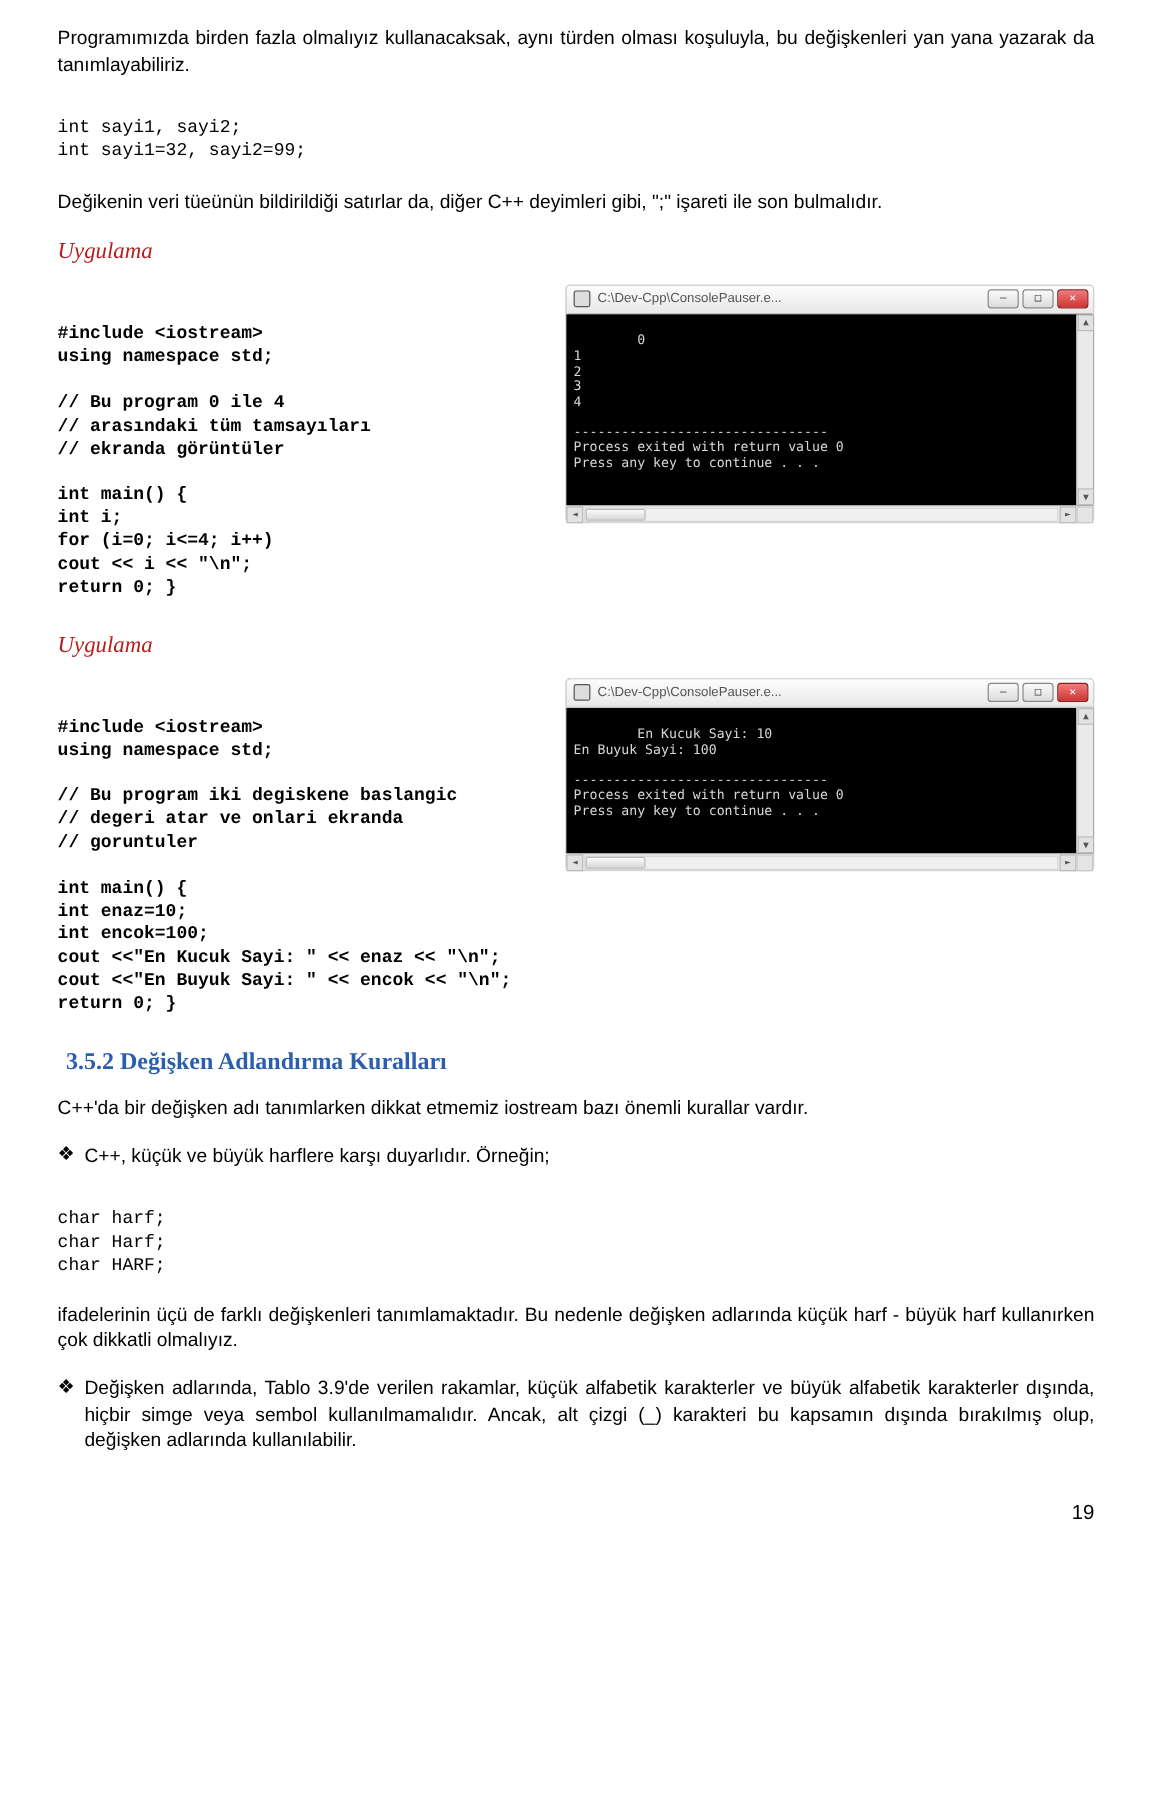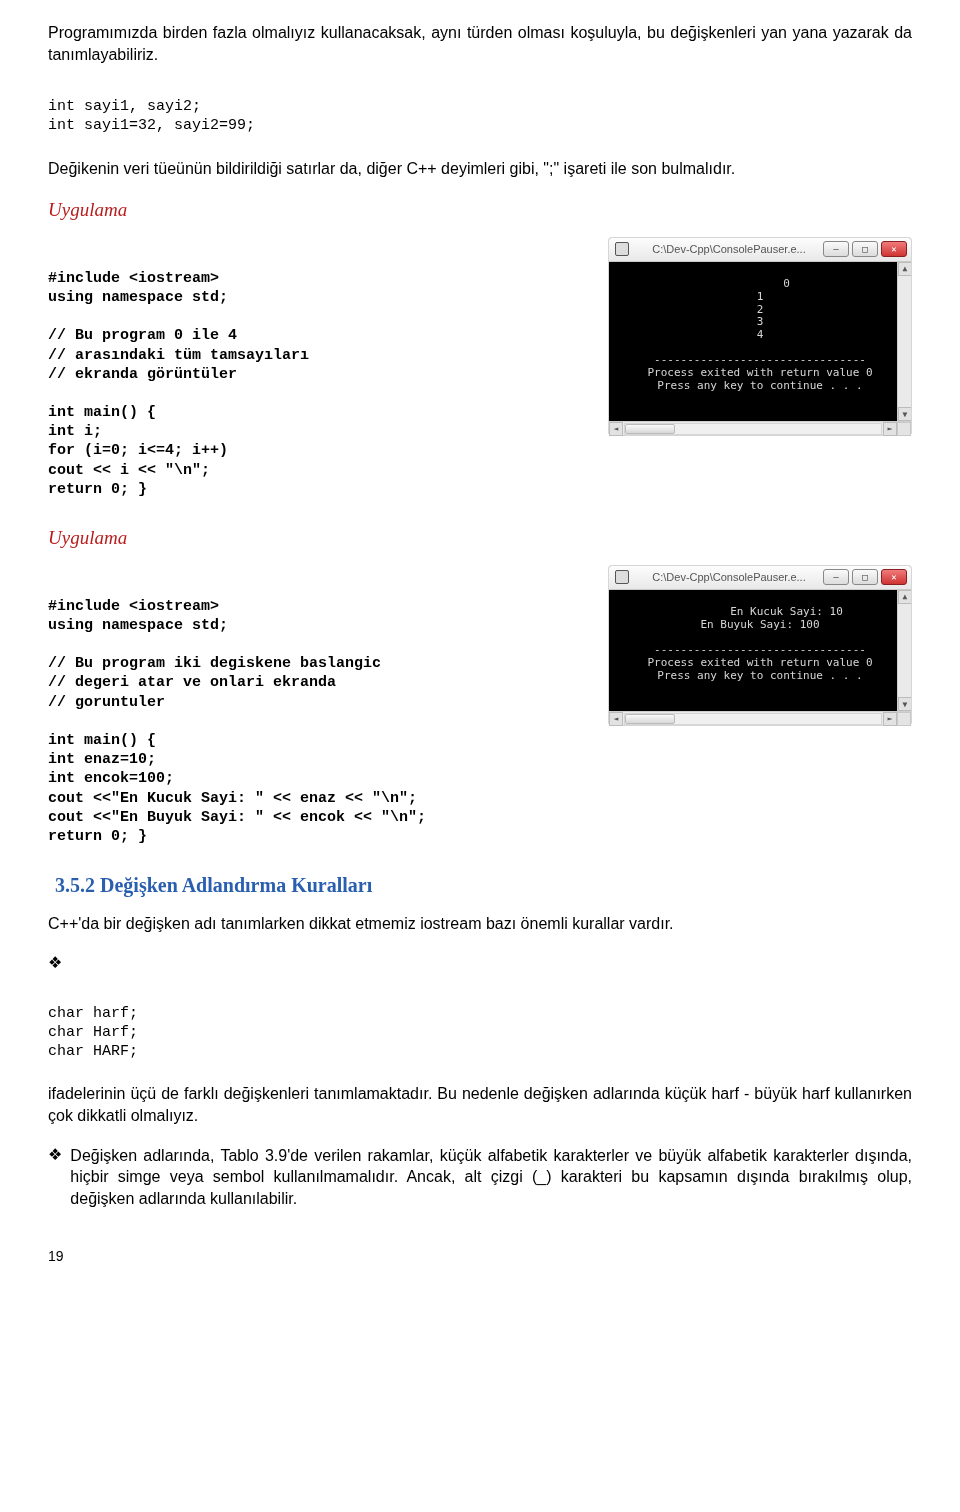--- a/index.html
+++ b/index.html
@@ -31,28 +31,27 @@
   }
   .row {
     display: flex;
     align-items: flex-start;
     gap: 24px;
     margin-bottom: 26px;
   }
   .row .left { flex: 1 1 auto; min-width: 0; font-weight: bold; }
   .row .right { flex: 0 0 auto; }
   .console {
-    width: 304px;
+    width: 441px;
     border: 1px solid #d6d6d6;
     border-radius: 4px;
     background: #a3a3a3;
     font-family: "Lucida Console", monospace;
     font-size: 11px;
     box-shadow: 0 0 0 1px #fff inset;
-    text-align: center;
   }
   .console-titlebar {
     display: flex;
     align-items: center;
     height: 24px;
     padding: 0 4px 0 6px;
     background: linear-gradient(#fdfdfd, #e8e8e8);
     border-bottom: 1px solid #c9c9c9;
     border-radius: 4px 4px 0 0;
   }
@@ -138,22 +137,22 @@
   .bullet-line {
     display: flex;
     margin-bottom: 14px;
   }
   .clover {
     font-size: 16px;
     margin-right: 8px;
     line-height: 1.2;
   }
   .pagefoot {
-    text-align: left;
-    font-size: 14px;
+    text-align: right;
+    font-size: 17px;
     margin-top: 38px;
   }
 </style>
 </head>
 <body>
 
 <p class="body">Programımızda birden fazla olmalıyız kullanacaksak, aynı türden olması koşuluyla, bu değişkenleri yan yana yazarak da tanımlayabiliriz.</p>
 
 <div class="code codeblock">int sayi1, sayi2;
 int sayi1=32, sayi2=99;</div>
@@ -265,20 +264,21 @@
     </div>
   </div>
 </div>
 
 <div class="section-heading">3.5.2 Değişken Adlandırma Kuralları</div>
 
 <p class="body">C++'da bir değişken adı tanımlarken dikkat etmemiz iostream bazı önemli kurallar vardır.</p>
 
 <div class="bullet-line">
   <span class="clover">❖</span>
+  <span>C++, küçük ve büyük harflere karşı duyarlıdır. Örneğin;</span>
 </div>
 
 <div class="code codeblock">char harf;
 char Harf;
 char HARF;</div>
 
 <p class="body">ifadelerinin üçü de farklı değişkenleri tanımlamaktadır. Bu nedenle değişken adlarında küçük harf - büyük harf kullanırken çok dikkatli olmalıyız.</p>
 
 <div class="bullet-line">
   <span class="clover">❖</span>

